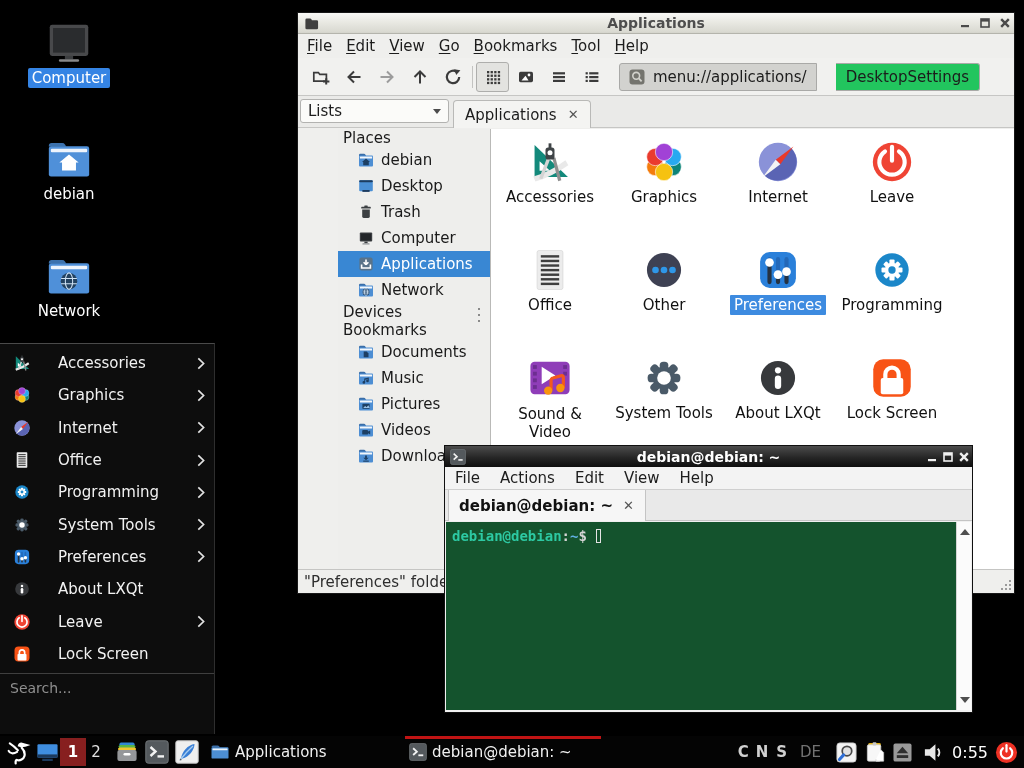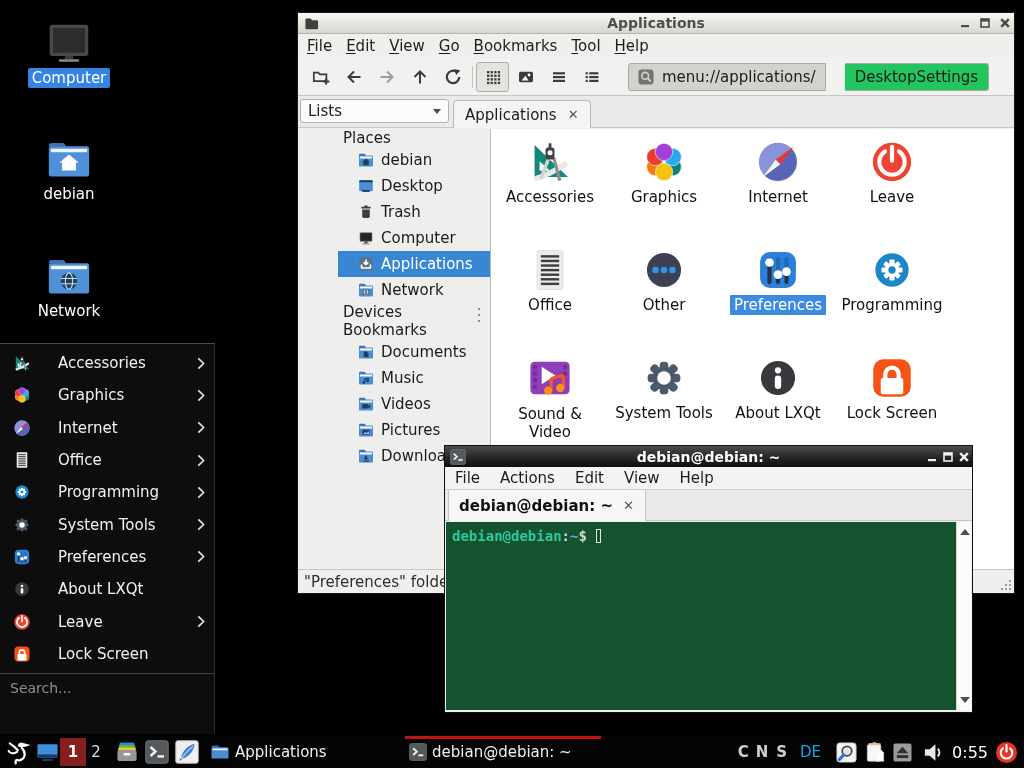--- a/index.html
+++ b/index.html
@@ -26,21 +26,21 @@
   #fm .titlebar .winbtns { margin-left:auto; position:relative; }
   .winbtns { display:flex; gap:8px; align-items:center; }
   .winbtn { width:12px; height:12px; display:flex; align-items:center; justify-content:center; }
   #fm .menubar { height:24px; display:flex; align-items:center; padding-left:2px; background:#efefed; }
   #fm .menubar .mi { padding:2px 7px; color:#1c1c1c; font-size:15px; }
   .mi u, .accel { text-decoration:underline; text-underline-offset:2px; }
   #fm .toolbar { height:38px; background:#f1f1ef; border-bottom:1px solid #c6c6c4; position:relative; display:flex; align-items:center; padding-left:6px; }
   .tb-btn { width:33px; height:30px; display:flex; align-items:center; justify-content:center; }
   .tb-sep { width:1px; height:22px; background:#c3c3c1; margin:0 3px; }
   .tb-btn.pressed { background:#e3e3e0; border:1px solid #aeaeac; border-radius:3px; }
-  .pathbar { position:absolute; left:330px; top:5px; height:28px; display:flex; }
+  .pathbar { position:absolute; left:321px; top:5px; height:28px; display:flex; }
   .pathseg { display:flex; align-items:center; font-size:15px; color:#1c1c1c; border:1px solid #a9a9a7; padding:0 9px; }
   .pathseg.current { background:#d2d2cf; border-radius:3px 0 0 3px; gap:8px; }
   .pathseg.other { background:#22c55e; border-left:none; border-radius:0 3px 3px 0; padding:0 10px;margin-left:19px; }
 
   #fm .subrow { height:32px; position:relative; background:#eaeae8; border-bottom:1px solid #c6c6c4; }
   .lists-combo { position:absolute; left:2px; top:3px; width:149px; height:24px; background:#fbfbf9; border:1px solid #b2b2b0; border-radius:3px; display:flex; align-items:center; padding:0 7px; font-size:15px; color:#1c1c1c; }
   .combo-arrow { margin-left:auto; width:0; height:0; border-left:4px solid transparent; border-right:4px solid transparent; border-top:5px solid #4c4c4c; }
   #fm .tab { position:absolute; left:155px; top:4px; width:138px; height:28px; background:#f4f4f2; border:1px solid #b9b9b7; border-bottom:none; border-radius:4px 4px 0 0; display:flex; align-items:center; padding:0 11px; gap:11px; font-size:15px; color:#1c1c1c; }
   .tab-close { color:#555; font-size:13px; font-weight:bold; }
 
@@ -103,21 +103,21 @@
 
   
   #taskbar { position:absolute; left:0; top:736px; width:1024px; height:32px; background:#040404; display:flex; align-items:center; color:#e8e8e8; }
   .tb-item { display:flex; align-items:center; justify-content:center; }
   .pager1 { width:26px; height:28px; background:#871f1f; color:#fff; font-weight:bold; font-size:15px; display:flex; align-items:center; justify-content:center; }
   .pager2 { width:20px; height:28px; color:#e0e0e0; font-size:15px; display:flex; align-items:center; justify-content:center; }
   .task { display:flex; align-items:center; gap:5px; height:32px; position:relative; padding-left:4px; }
   .task .red-line { position:absolute; left:0; top:0; width:100%; height:3px; background:#c01414; }
   .task-label { font-size:15px; color:#f0f0f0; }
   .tray-letter { font-weight:bold; font-size:15px; color:#d0d0d0; }
-  .tray-kbd { font-size:15px; color:#0ea5e9; }
+  .tray-kbd { font-size:15px; color:#737373; }
   .clock { font-size:16px; color:#fff; }
 </style>
 </head>
 <body>
 
 <svg width="0" height="0" style="position:absolute">
 <defs>
 
   <symbol id="fld16" viewBox="0 0 16 16">
     <path d="M1 3 Q1 1.7 2.3 1.7 H6 Q6.9 1.7 7.3 2.5 L8.1 3.9 H1 Z" fill="#3b6ea8"></path>
@@ -648,29 +648,29 @@
           <span>Documents</span>
         </div>
         <div class="side-item">
           <svg width="16" height="16">
               <use href="#ic-folder-music16"></use>
             </svg>
           <span>Music</span>
         </div>
         <div class="side-item">
           <svg width="16" height="16">
+              <use href="#ic-folder-pics16"></use>
+            </svg>
+          <span>Pictures</span>
+        </div>
+        <div class="side-item">
+          <svg width="16" height="16">
               <use href="#ic-folder-videos16"></use>
             </svg>
           <span>Videos</span>
-        </div>
-        <div class="side-item">
-          <svg width="16" height="16">
-              <use href="#ic-folder-pics16"></use>
-            </svg>
-          <span>Pictures</span>
         </div>
         <div class="side-item">
           <svg width="16" height="16">
               <use href="#ic-folder-dl16"></use>
             </svg>
           <span>Downloads</span>
         </div>
       </div>
       <div class="splitter">
           <div class="dots"></div>

